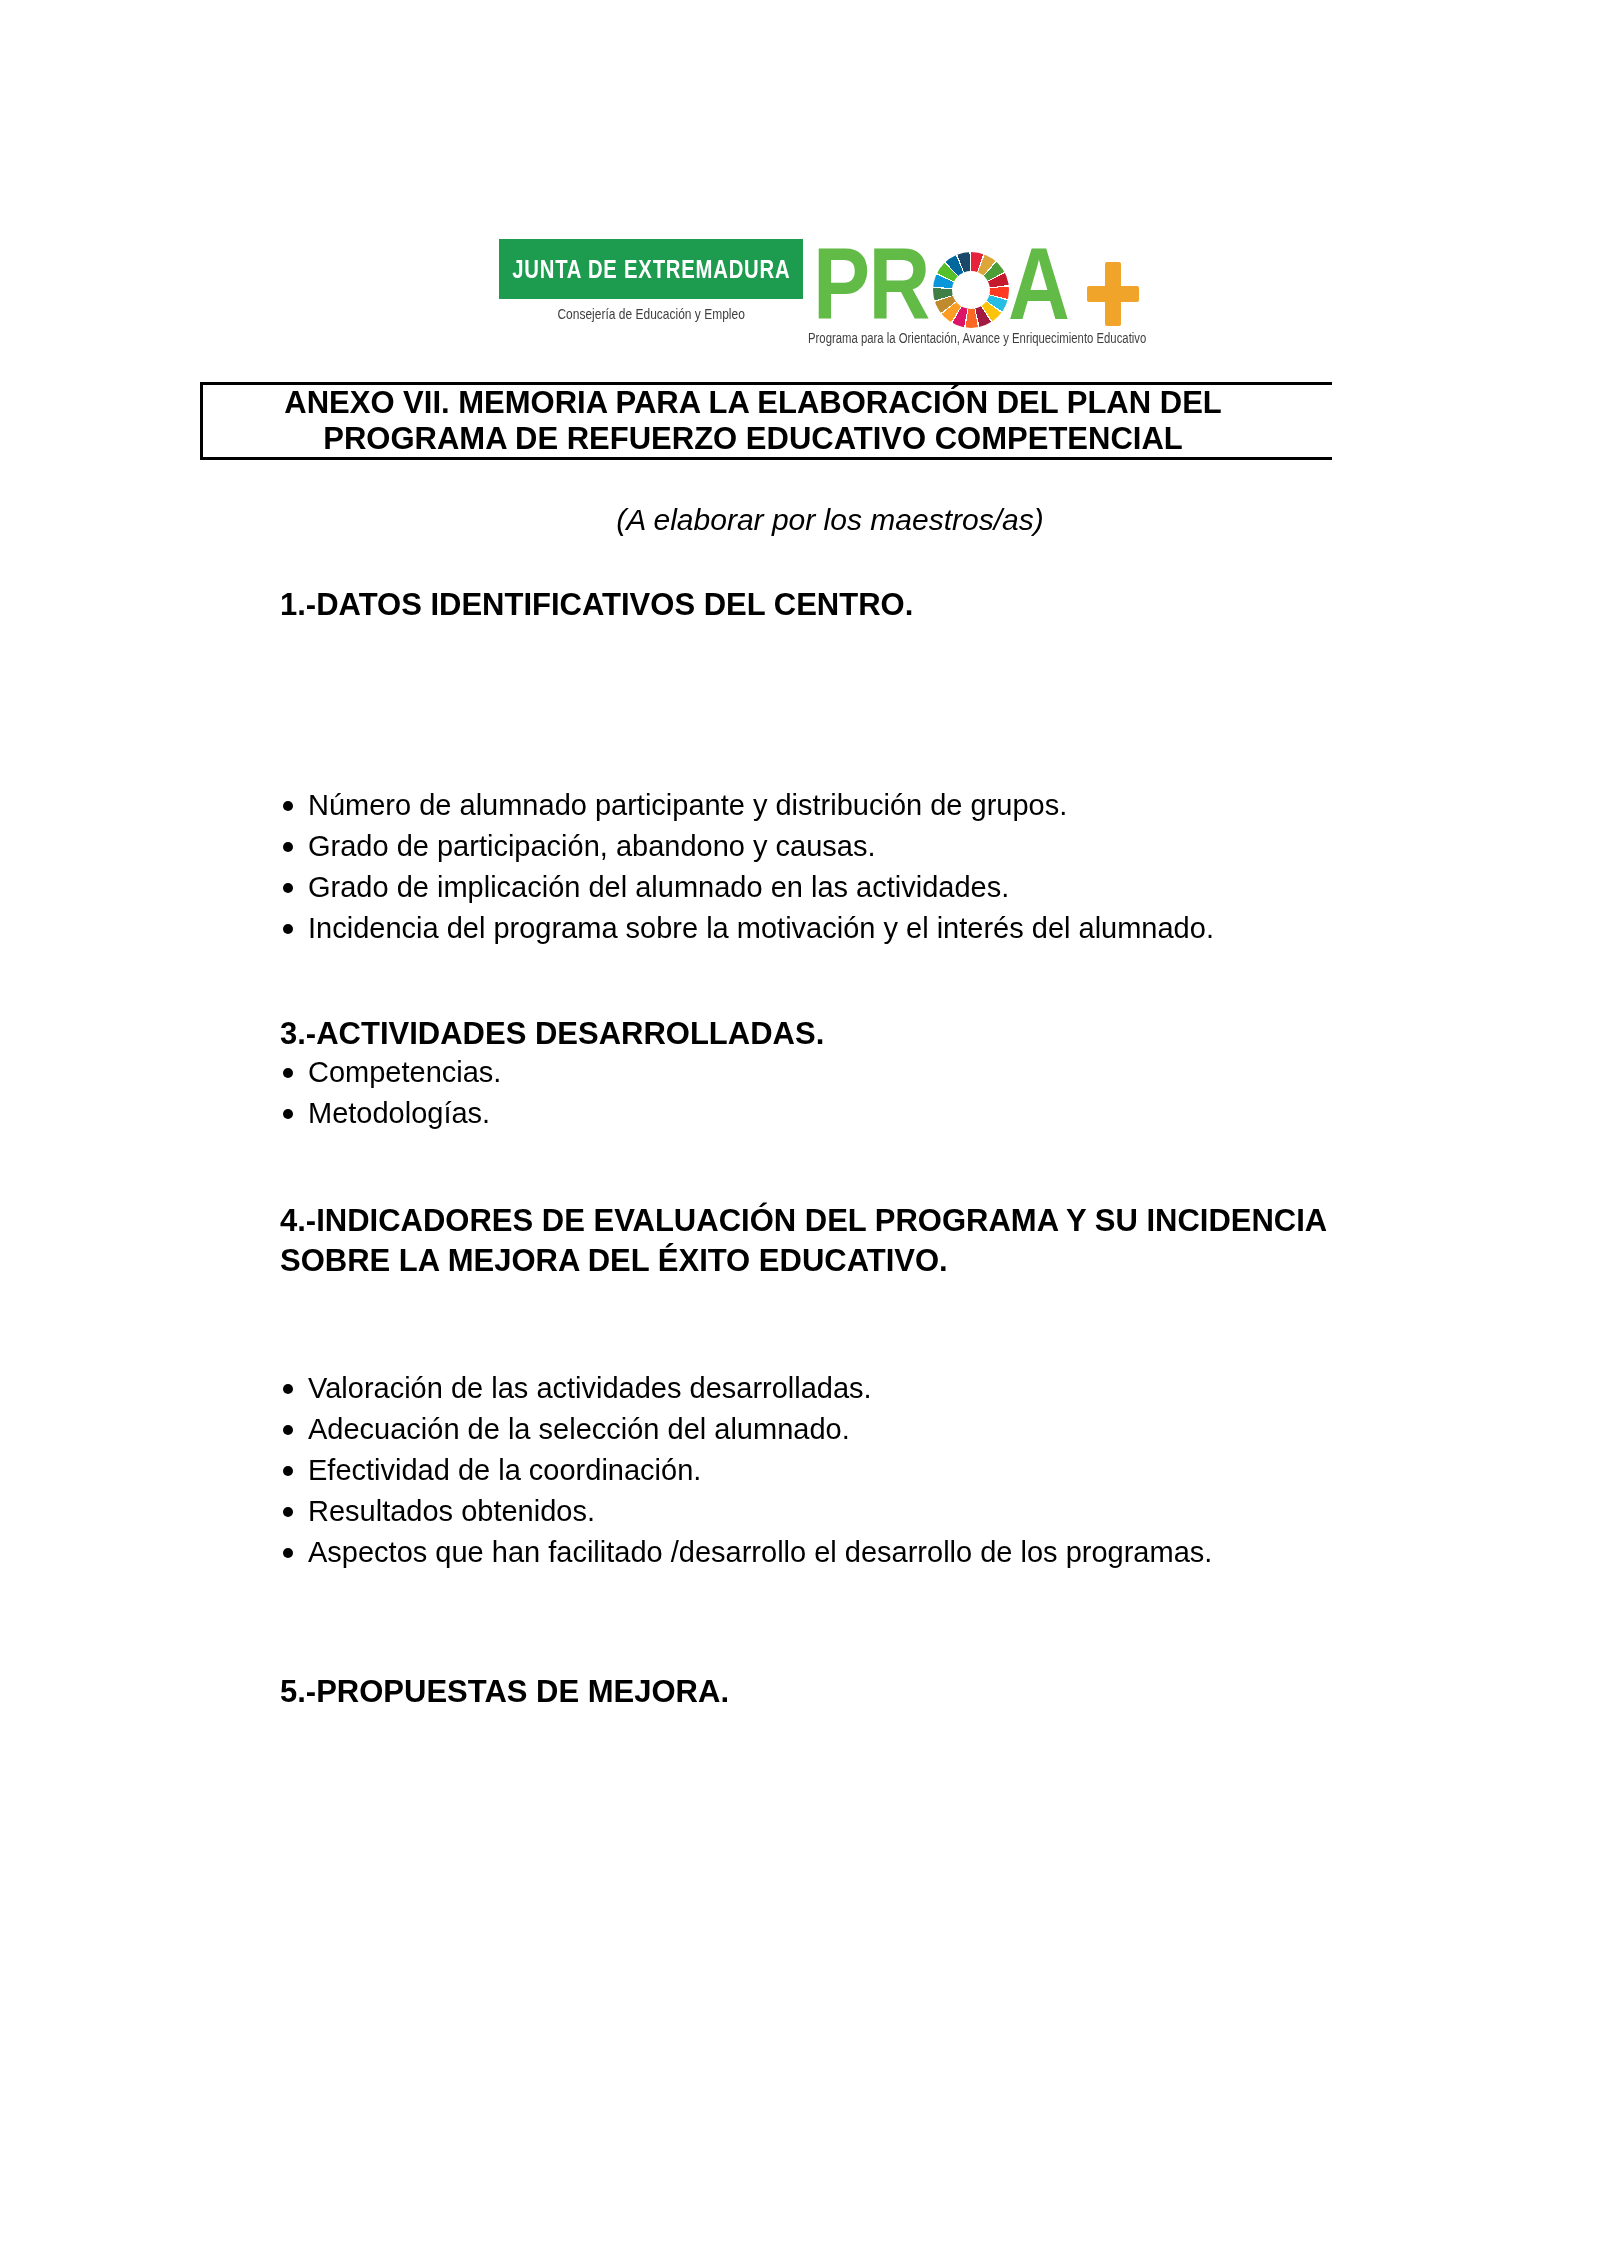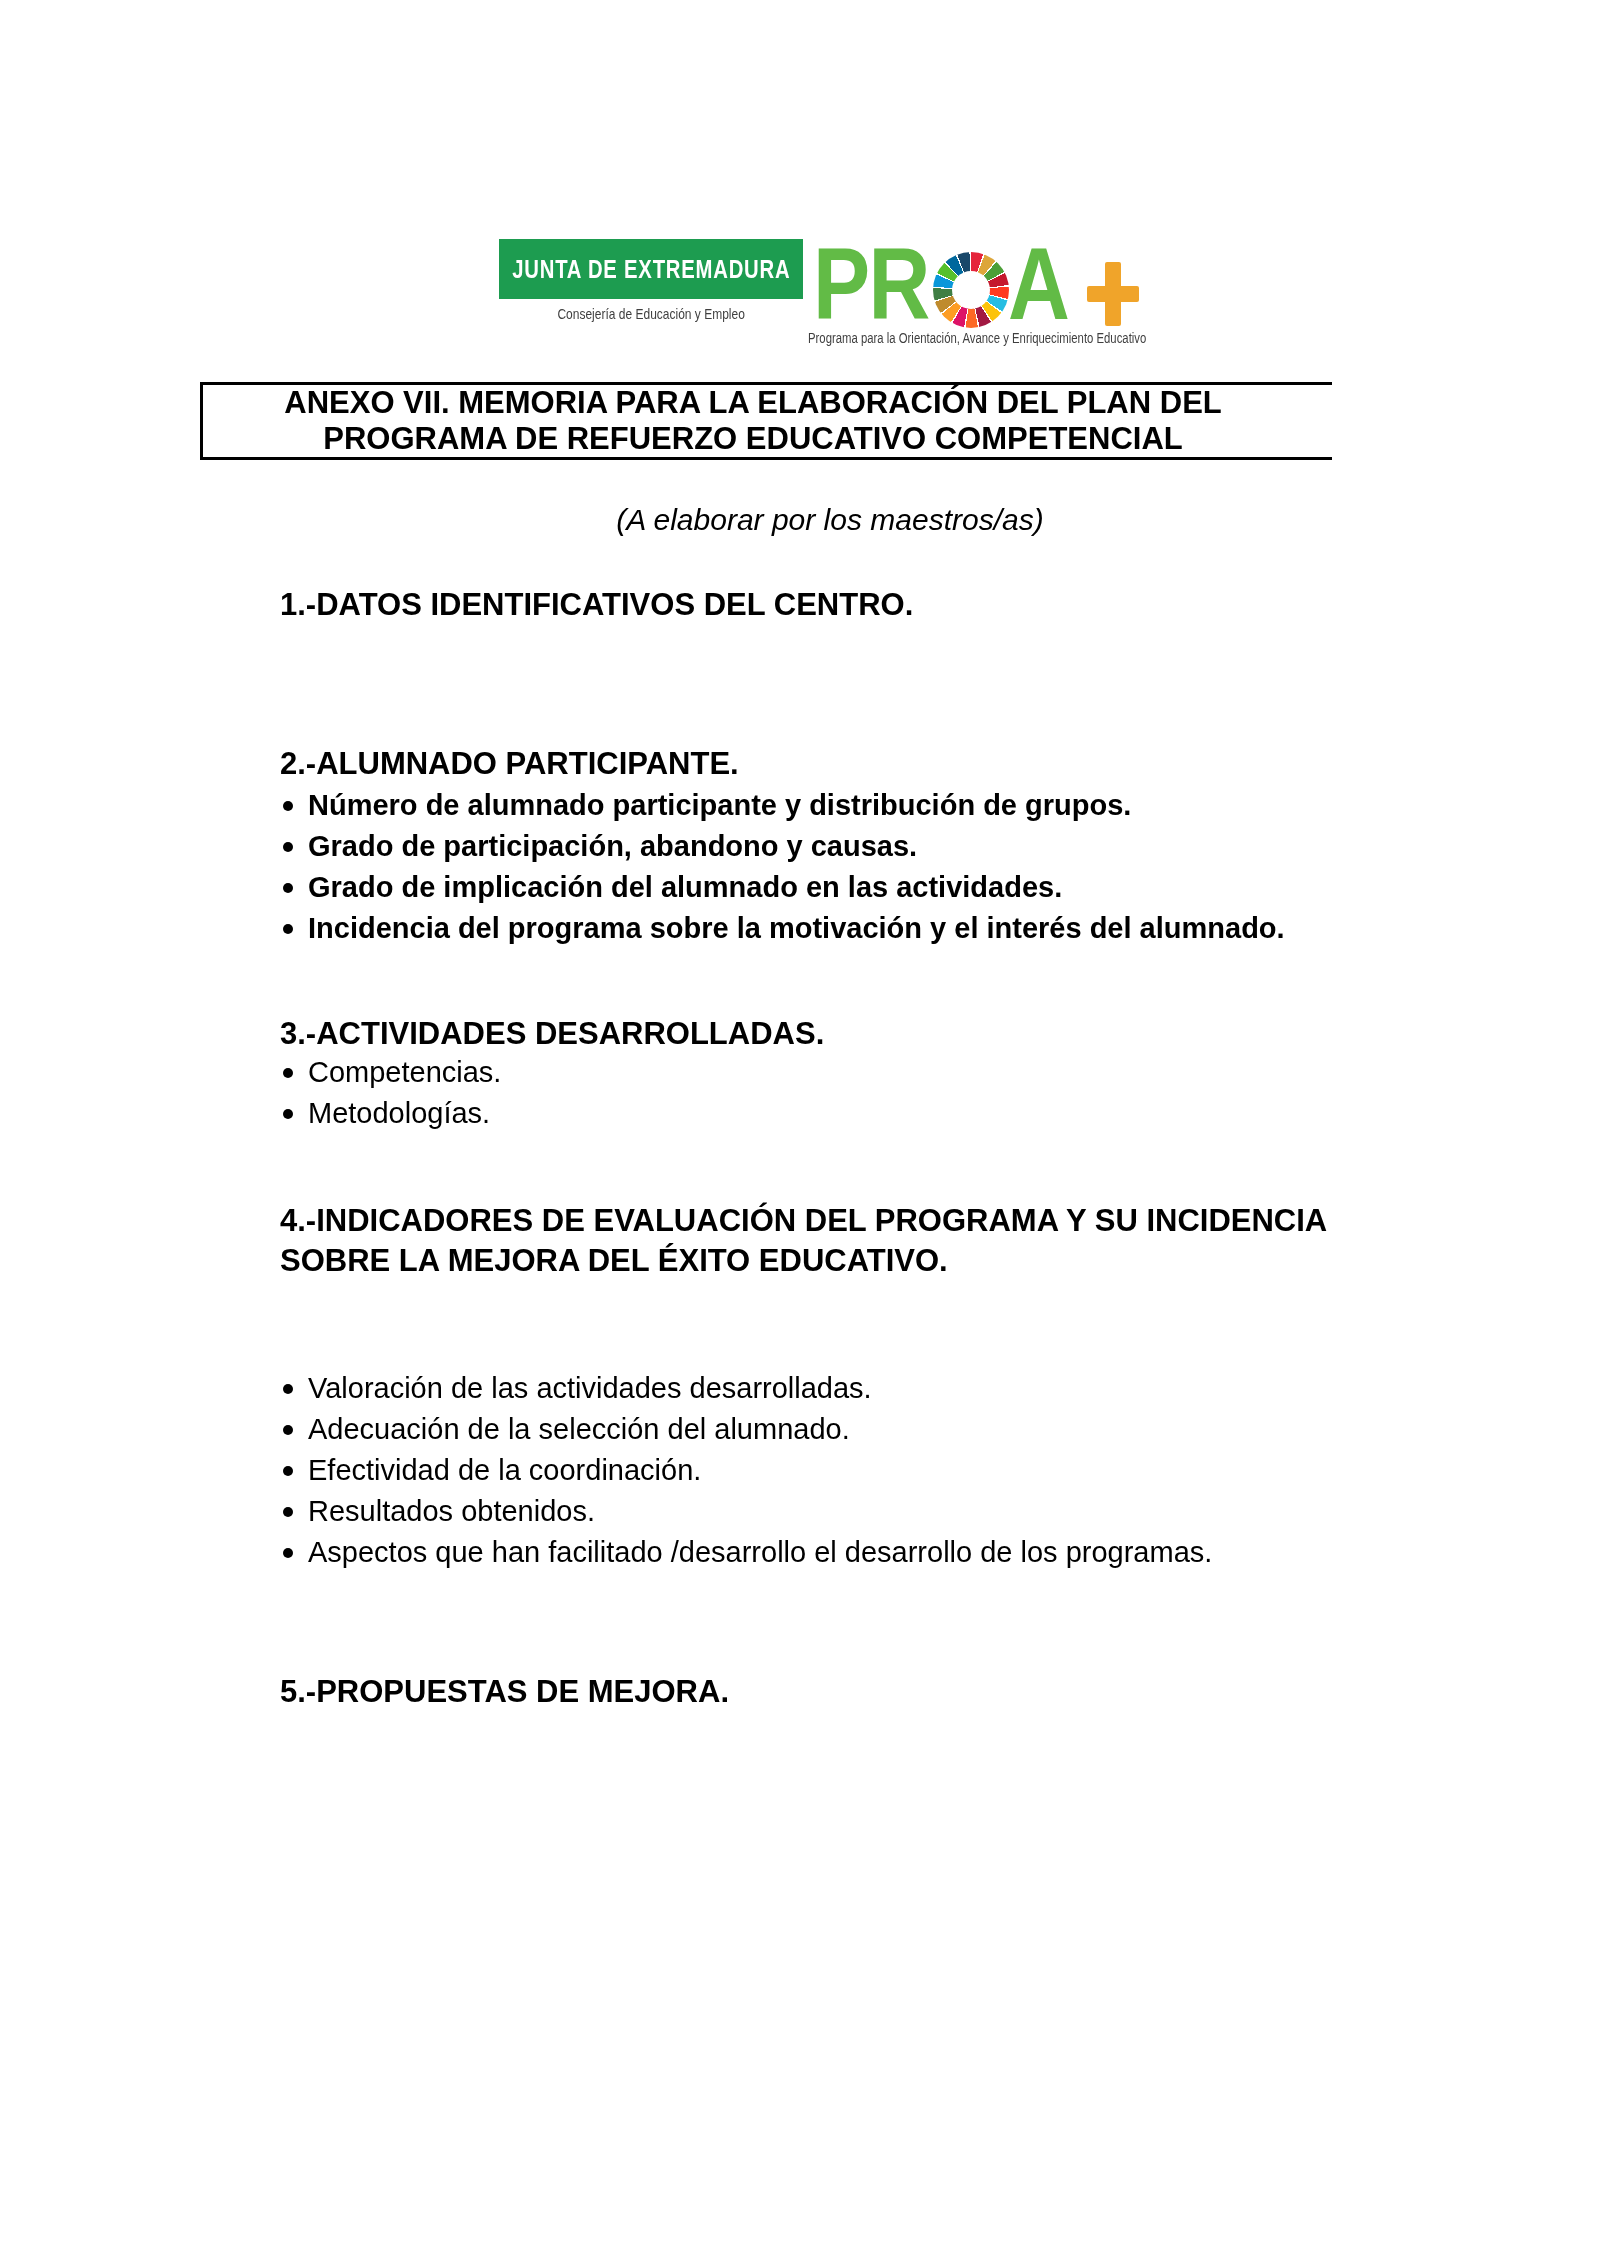--- a/index.html
+++ b/index.html
@@ -106,21 +106,21 @@
   .h1{top:585px;}
   .h2{top:744px;}
   .h3{top:1014px;}
   .h4{top:1201px;}
   .h5{top:1672px;}
 
   .bullets{
     position:absolute;left:280px;margin:0;padding:0;list-style:none;
     font-size:29px;
   }
-  .l2{top:785px;font-weight:bold;}
+  .l2{top:785px;}
   .l3{top:1052px;}
   .l4{top:1324px;margin-top:44px;}
   .bullets li{
     position:relative;padding-left:28px;height:41px;line-height:41px;
     white-space:nowrap;
   }
   .bullets .dot{
     position:absolute;left:3px;top:50%;margin-top:-5px;
     width:10px;height:10px;border-radius:50%;background:#000;
   }
@@ -144,21 +144,20 @@
   <div class="proa-tagline">Programa para la Orientación, Avance y Enriquecimiento Educativo</div>
 
   <div class="title-box">
     <div class="title-text">ANEXO VII. MEMORIA PARA LA ELABORACIÓN DEL PLAN DEL PROGRAMA DE REFUERZO EDUCATIVO COMPETENCIAL</div>
   </div>
 
   <div class="subtitle">(A elaborar por los maestros/as)</div>
 
   <h2 class="sec-heading h1">1.-DATOS IDENTIFICATIVOS DEL CENTRO.</h2>
 
-  <h2 class="sec-heading h2">2.-ALUMNADO PARTICIPANTE.</h2>
   <ul class="bullets l2">
     <li><span class="dot"></span><span>Número de alumnado participante y distribución de grupos.</span></li>
     <li><span class="dot"></span><span>Grado de participación, abandono y causas.</span></li>
     <li><span class="dot"></span><span>Grado de implicación del alumnado en las actividades.</span></li>
     <li><span class="dot"></span><span>Incidencia del programa sobre la motivación y el interés del alumnado.</span></li>
   </ul>
 
   <h2 class="sec-heading h3">3.-ACTIVIDADES DESARROLLADAS.</h2>
   <ul class="bullets l3">
     <li><span class="dot"></span><span>Competencias.</span></li>

